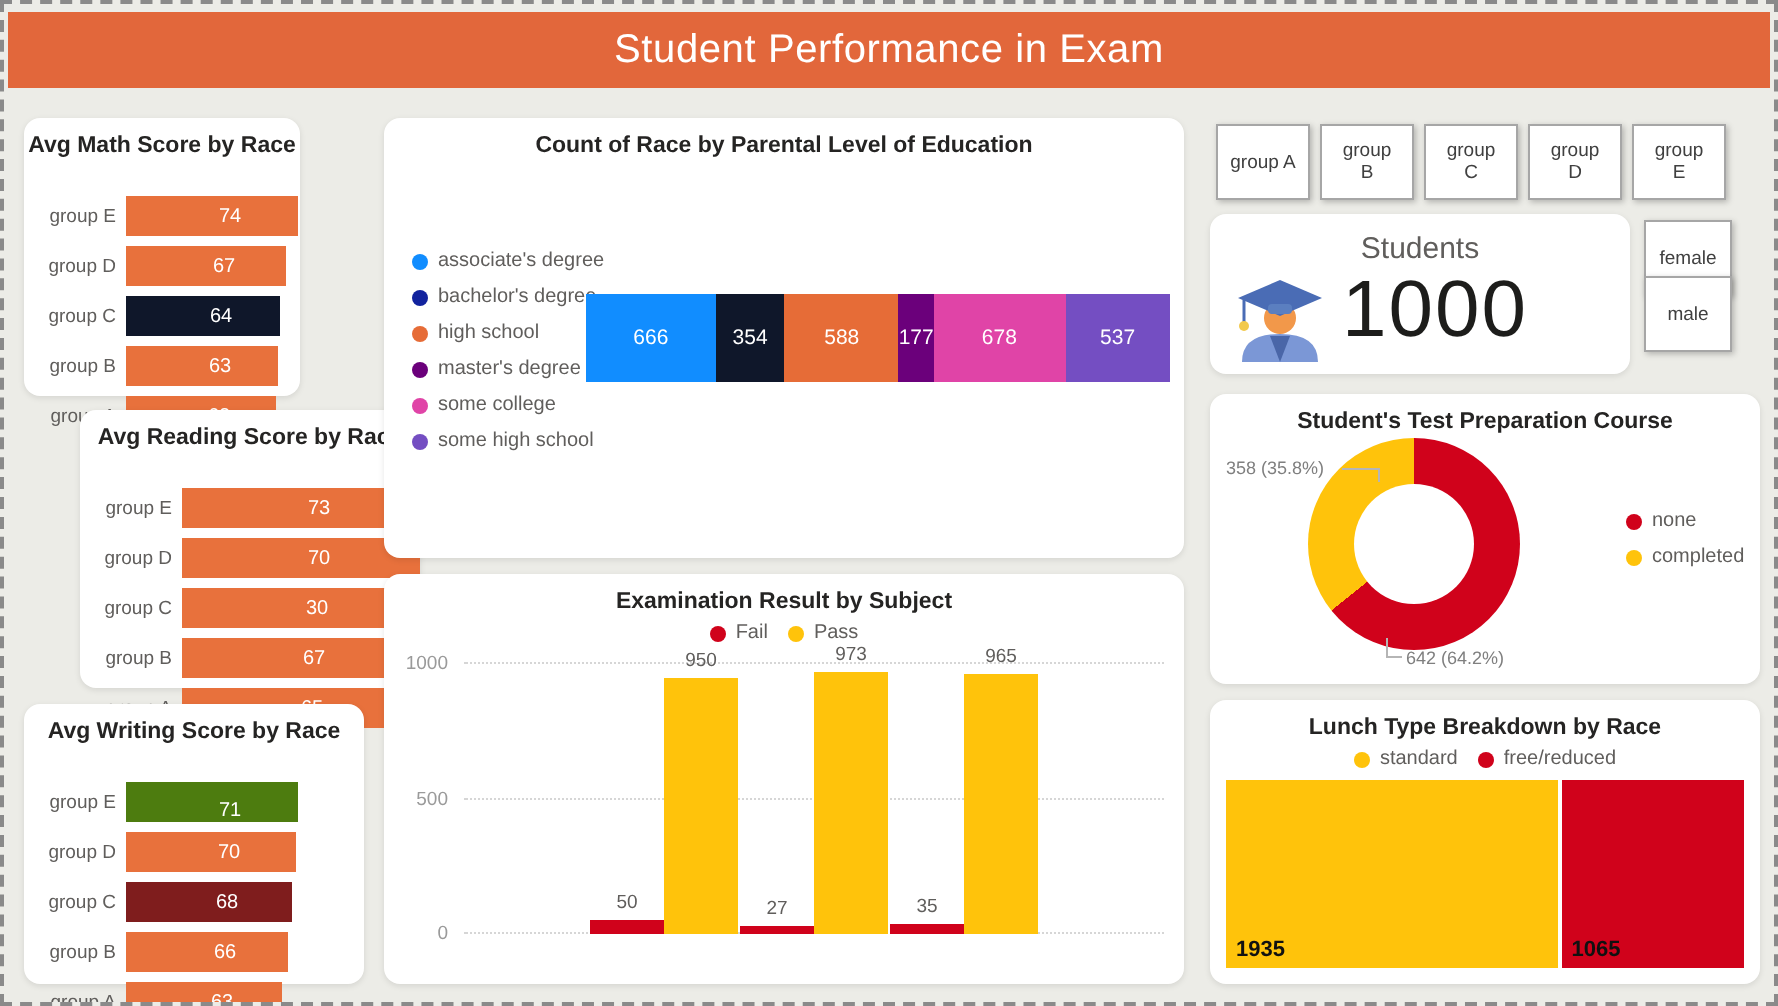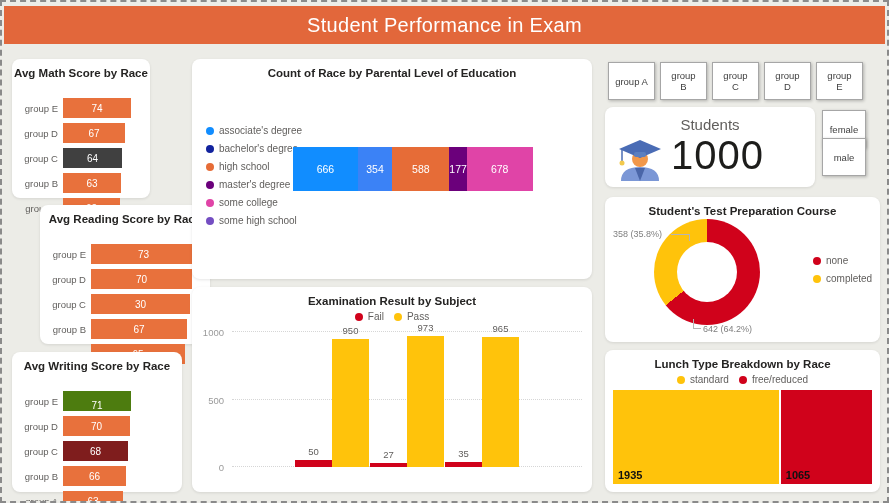--- a/index.html
+++ b/index.html
@@ -5,21 +5,21 @@
   html,body{margin:0;padding:0;background:#d8d8d4;font-family:"Liberation Sans",sans-serif;}
   #canvas{position:relative;width:885px;height:499px;background:#ECECE7;border:2px dashed #8a8a8a;overflow:hidden;}
   .header{position:absolute;left:2px;top:4px;width:881px;height:38px;background:#E2673B;}
   .header .title{color:#fff;font-size:20px;text-align:center;line-height:38px;font-weight:400;letter-spacing:.3px;}
   .card{position:absolute;background:#fff;border-radius:8px;box-shadow:0 1px 3px rgba(0,0,0,.10);}
   .card-title{text-align:center;font-size:11.5px;font-weight:700;color:#252423;padding-top:8px;}
   
   .rows{position:absolute;left:0;top:38px;right:0;}
   .hrow{display:flex;align-items:center;height:22px;margin-bottom:3px;}
   .hrow .cat{width:46px;text-align:right;font-size:9.5px;color:#605E5C;padding-right:5px;flex:none;}
-  .hrow .bar{height:20px;display:flex;align-items:center;justify-content:center;color:#fff;font-size:10px;}
+  .hrow .bar{height:20px;display:flex;align-items:center;justify-content:center;color:#fff;font-size:10px;padding-left:18px;}
   
   .pl-legend{position:absolute;left:14px;top:66px;}
   .lg-item{display:flex;align-items:center;margin-bottom:7px;font-size:10px;color:#605E5C;}
   .lg-dot{width:8px;height:8px;border-radius:50%;margin-right:5px;flex:none;}
   .stackbar{position:absolute;left:101px;top:88px;width:292px;height:44px;display:flex;}
   .seg{height:100%;display:flex;align-items:center;justify-content:center;color:#fff;font-size:10.5px;overflow:visible;}
   
   .exam-legend{position:absolute;top:24px;left:0;right:0;display:flex;justify-content:center;gap:10px;}
   .exam-plot{position:absolute;left:40px;top:45px;width:350px;height:135px;}
   .gline{position:absolute;left:0;right:0;height:0;border-top:1px dotted #d6d6d6;}
@@ -63,21 +63,21 @@
           </div>
         </div>
         <div class="hrow">
           <span class="cat">group D</span>
           <div class="bar" style="width: 62px; background: rgb(232, 113, 60);">
             <span>67</span>
           </div>
         </div>
         <div class="hrow">
           <span class="cat">group C</span>
-          <div class="bar" style="width: 59px; background: #404040;">
+          <div class="bar" style="width: 59px; background: #0f172a;">
             <span>64</span>
           </div>
         </div>
         <div class="hrow">
           <span class="cat">group B</span>
           <div class="bar" style="width: 58px; background: rgb(232, 113, 60);">
             <span>63</span>
           </div>
         </div>
         <div class="hrow">
@@ -184,31 +184,34 @@
         </div>
         <div class="lg-item">
           <span class="lg-dot" style="background: rgb(116, 78, 194);"></span>
           <span>some high school</span>
         </div>
       </div>
     <div class="stackbar" id="parental-bar">
         <div class="seg" style="width: 22.2%; background: rgb(17, 141, 255);">
           <span>666</span>
         </div>
-        <div class="seg" style="width: 11.8%; background: #3b82f6;">
+        <div class="seg" style="width: 11.8%; background: #0f172a;">
           <span>354</span>
         </div>
         <div class="seg" style="width: 19.6%; background: rgb(230, 108, 55);">
           <span>588</span>
         </div>
         <div class="seg" style="width: 5.9%; background: rgb(107, 0, 123);">
           <span>177</span>
         </div>
         <div class="seg" style="width: 22.6%; background: rgb(224, 68, 167);">
           <span>678</span>
+        </div>
+        <div class="seg" style="width: 17.9%; background: rgb(116, 78, 194);">
+          <span>537</span>
         </div>
       </div>
   </div>
 
   <div class="card" id="exam-card" style="left:190px;top:285px;width:400px;height:205px;">
     <div class="card-title">Examination Result by Subject</div>
     <div class="exam-legend" id="exam-legend">
         <div class="lg-item">
           <span class="lg-dot" style="background: rgb(208, 2, 27);"></span>
           <span>Fail</span>

